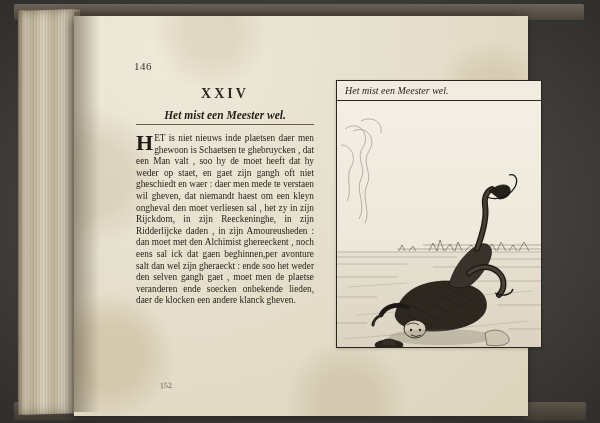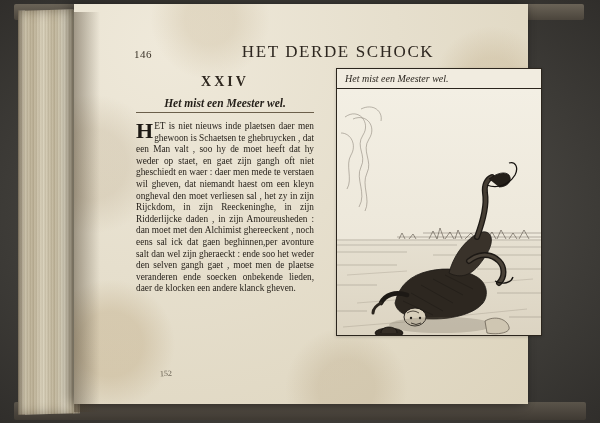--- a/index.html
+++ b/index.html
@@ -63,21 +63,21 @@
     left: 14px; bottom: 3px;
     width: 572px; height: 18px;
     background: linear-gradient(180deg,#5a544a,#3f3a33);
     border-radius: 2px;
   }
 
   
   .leaf {
     position: absolute;
     left: 74px;
-    top: 4px;
+    top: 16px;
     width: 454px;
     height: 400px;
     background: #e8e2d2;
     background-image:
       radial-gradient(ellipse at 20% 10%, #efe9da 0%, #e6dfcd 45%, #ddd4bd 100%);
     box-shadow: -6px 0 12px rgba(0,0,0,0.35), 0 2px 6px rgba(0,0,0,0.25);
   }
   .leaf::before {
     
     content: "";
@@ -210,21 +210,20 @@
 <div id="page">
 
   <div class="surround"></div>
   <div class="cover-top"></div>
   <div class="cover-bottom"></div>
   <div class="book-edge"></div>
 
   <div class="leaf">
 
     <div class="folio">146</div>
-    <div class="running-head">HET DERDE SCHOCK</div>
 
     <div class="text-col">
       <div class="chap-num">XXIV</div>
       <div class="chap-title">Het mist een Meester wel.</div>
       <div class="body-text">
         <span class="dropcap">H</span><span>ET is niet nieuws inde plaetsen daer men ghewoon is Schaetsen te ghebruycken , dat een Man valt , soo hy de moet heeft dat hy weder op staet, en gaet zijn gangh oft niet gheschiedt en waer : daer men mede te verstaen wil gheven, dat niemandt haest om een kleyn ongheval den moet verliesen sal , het zy in zijn Rijckdom, in zijn Reeckeninghe, in zijn Ridderlijcke daden , in zijn Amoureusheden : dan moet met den Alchimist ghereeckent , noch eens sal ick dat gaen beghinnen,per avonture salt dan wel zijn gheraeckt : ende soo het weder den selven gangh gaet , moet men de plaetse veranderen ende soecken onbekende lieden, daer de klocken een andere klanck gheven.</span>
       </div>
     </div>
 
     <div class="plate">

